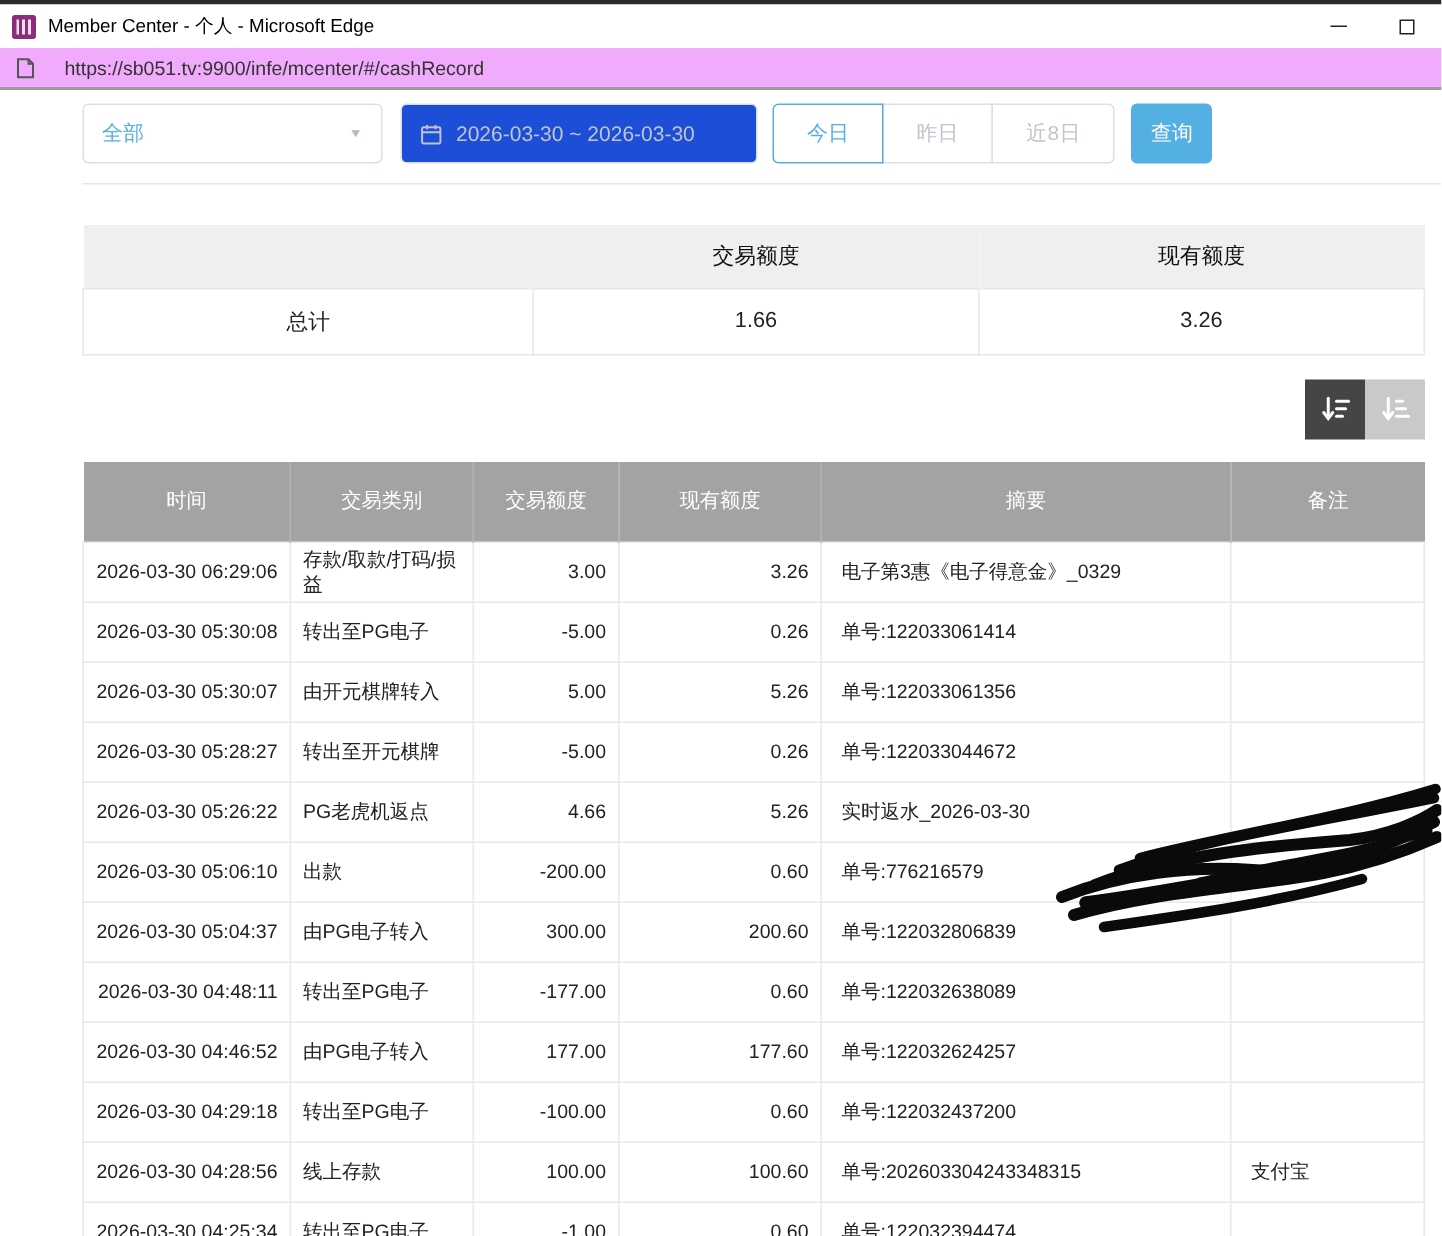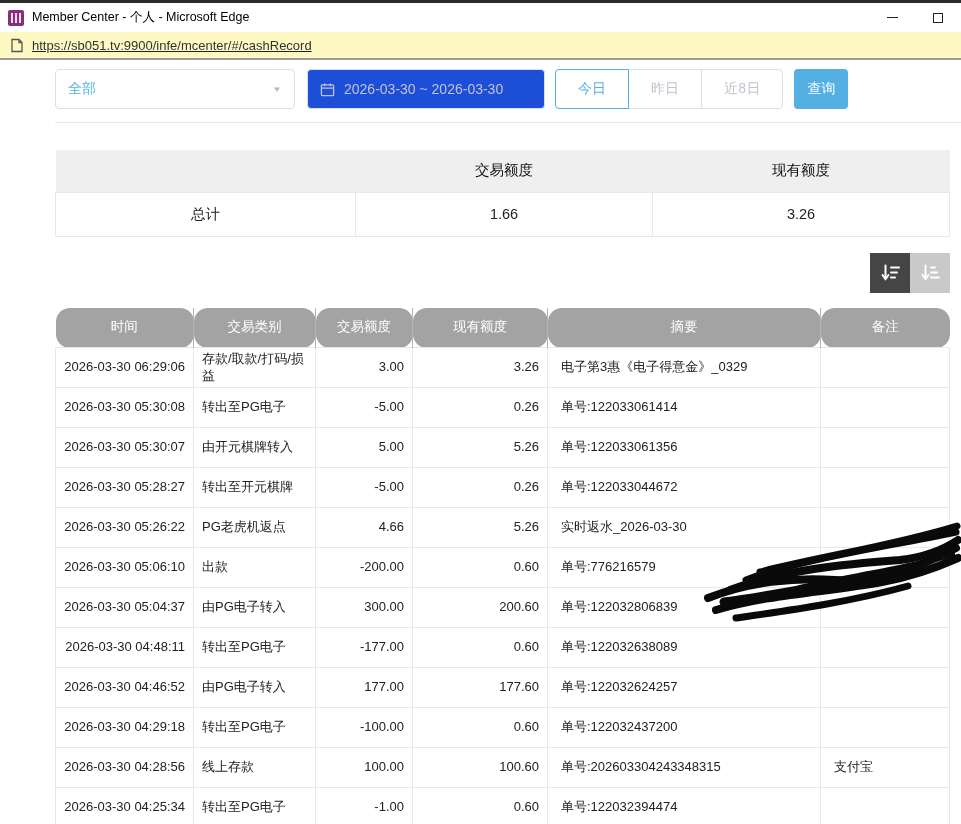--- a/index.html
+++ b/index.html
@@ -16,28 +16,28 @@
   .win-top-line { height: 3px; background: #2b2b2b; }
   .titlebar { height: 29px; background: #fff; display: flex; align-items: center; padding-left: 8px; position: relative; }
   .favicon { width: 16px; height: 16px; background: #8a2d7a; border-radius: 2px; margin-right: 8px; position: relative; flex: 0 0 auto; }
   .favicon::after { content: ""; position: absolute; inset: 3px; background:
       repeating-linear-gradient(90deg, rgba(255,255,255,.85) 0 2px, transparent 2px 4px); }
   .win-title { font-size: 12.5px; color: #000; }
   .win-controls { position: absolute; right: 0; top: 0; height: 29px; display: flex; }
   .win-btn { width: 46px; height: 29px; display: flex; align-items: center; justify-content: center; background: transparent; border: none; cursor: pointer; }
   .glyph-min { width: 11px; border-top: 1.5px solid #222; display: block; }
   .glyph-max { width: 10px; height: 10px; border: 1.5px solid #222; display: block; }
-  .urlbar { height: 28px; display: flex; align-items: center; gap: 8px; padding-left: 10px; border-bottom: 2px solid #9b9b9b; background: #fef9c3; text-decoration: underline; }
+  .urlbar { height: 28px; display: flex; align-items: center; gap: 19px; padding-left: 10px; border-bottom: 2px solid #9b9b9b; background: #f0abfc; }
   .url-text { font-size: 13px; color: #333; }
 
   
   .page { padding-left: 55px; padding-right: 11px; position: relative; }
 
   .filter-row { margin-top: 9px; display: flex; align-items: center; }
-  .select-box { width: 240px; height: 40px; border: 1px solid #dcdfe6; border-radius: 4px; display: flex; align-items: center; justify-content: space-between; padding: 0 12px; cursor: pointer; background: #fff; }
+  .select-box { width: 200px; height: 40px; border: 1px solid #dcdfe6; border-radius: 4px; display: flex; align-items: center; justify-content: space-between; padding: 0 12px; cursor: pointer; background: #fff; }
   .select-value { color: var(--accent); font-size: 14px; }
   .caret { color: #b6bac2; font-size: 10px; transform: scaleY(.8); }
   .date-box { margin-left: 12px; width: 238px; height: 40px; border: 1px solid #dcdfe6; border-radius: 4px; display: flex; align-items: center; gap: 9px; padding: 0 12px; color: #c0c4cc; font-size: 14px; cursor: pointer; background: #1d4ed8; }
   .segmented { margin-left: 10px; display: flex; }
   .seg { height: 40px; padding: 0 22px; font-size: 14px; background: #fff; border: 1px solid #dcdfe6; color: #c0c4cc; margin-left: -1px; cursor: pointer; font-family: Liberation Mono, monospace; }
   .seg:first-child { border-radius: 4px 0 0 4px; margin-left: 0; }
   .seg:last-child { border-radius: 0 4px 4px 0; }
   .seg.active { border-color: var(--accent); color: var(--accent); position: relative; z-index: 1; }
   .query-btn { margin-left: 11px; height: 40px; padding: 0 13px; background: var(--accent); border: none; border-radius: 4px; color: #fff; font-size: 14px; cursor: pointer; font-family: inherit; }
 
@@ -46,21 +46,21 @@
   .summary-table { margin-top: 27px; width: 100%; border-collapse: collapse; table-layout: fixed; }
   .summary-table th { background: #efeff0; height: 42px; font-weight: 400; font-size: 14.5px; color: #111; text-align: center; }
   .summary-table td { border: 1px solid #e8e8e8; height: 44px; font-size: 14.5px; text-align: center; background: #fff; }
 
   .sort-row { margin-top: 16px; display: flex; justify-content: flex-end; }
   .sort-btn { width: 40px; height: 40px; display: flex; align-items: center; justify-content: center; border: none; cursor: pointer; padding: 0; }
   .sort-desc { background: #454545; }
   .sort-asc { background: #c9c9c9; }
 
   .data-table { margin-top: 15px; width: 100%; border-collapse: collapse; table-layout: fixed; font-size: 13px; }
-  .data-table th { background: var(--header-gray); color: #fff; height: 40px; font-weight: 400; font-size: 13.5px; text-align: center; border-right: 1px solid #b4b4b4; border-radius: 14px; }
+  .data-table th { background: var(--header-gray); color: #fff; height: 54px; font-weight: 400; font-size: 13.5px; text-align: center; border-right: 1px solid #b4b4b4; }
   .data-table th:last-child { border-right: none; }
   .data-table td { border: 1px solid #e8e8e8; height: 40px; padding: 2px 8px; line-height: 1.3; color: #222; background: #fff; overflow: hidden; }
   .data-table td.col-0 { text-align: right; }
   .data-table td.col-1 { text-align: left; }
   .data-table td.col-2, .data-table td.col-3 { text-align: right; }
   .data-table td.col-4 { text-align: left; padding-left: 13px; }
   .data-table td.col-5 { text-align: left; padding-left: 13px; }
 
   .scribble { position: absolute; left: 700px; top: 522px; pointer-events: none; }
   .icon-svg { display: block; }

